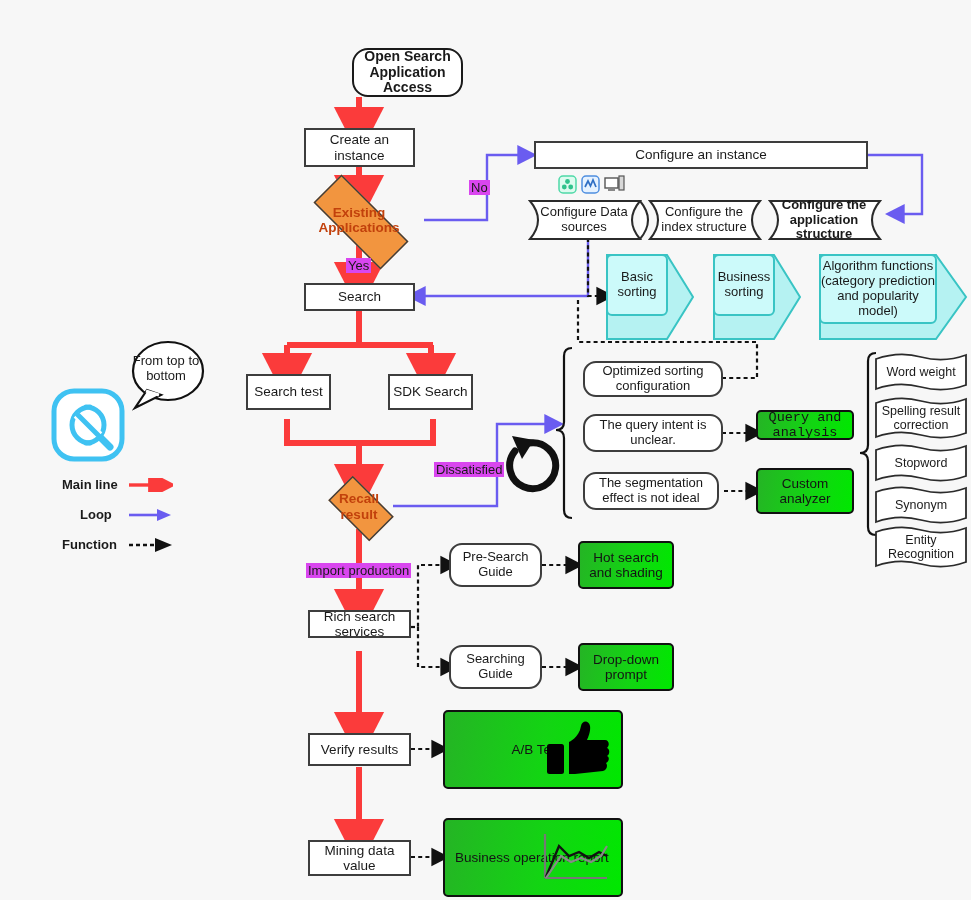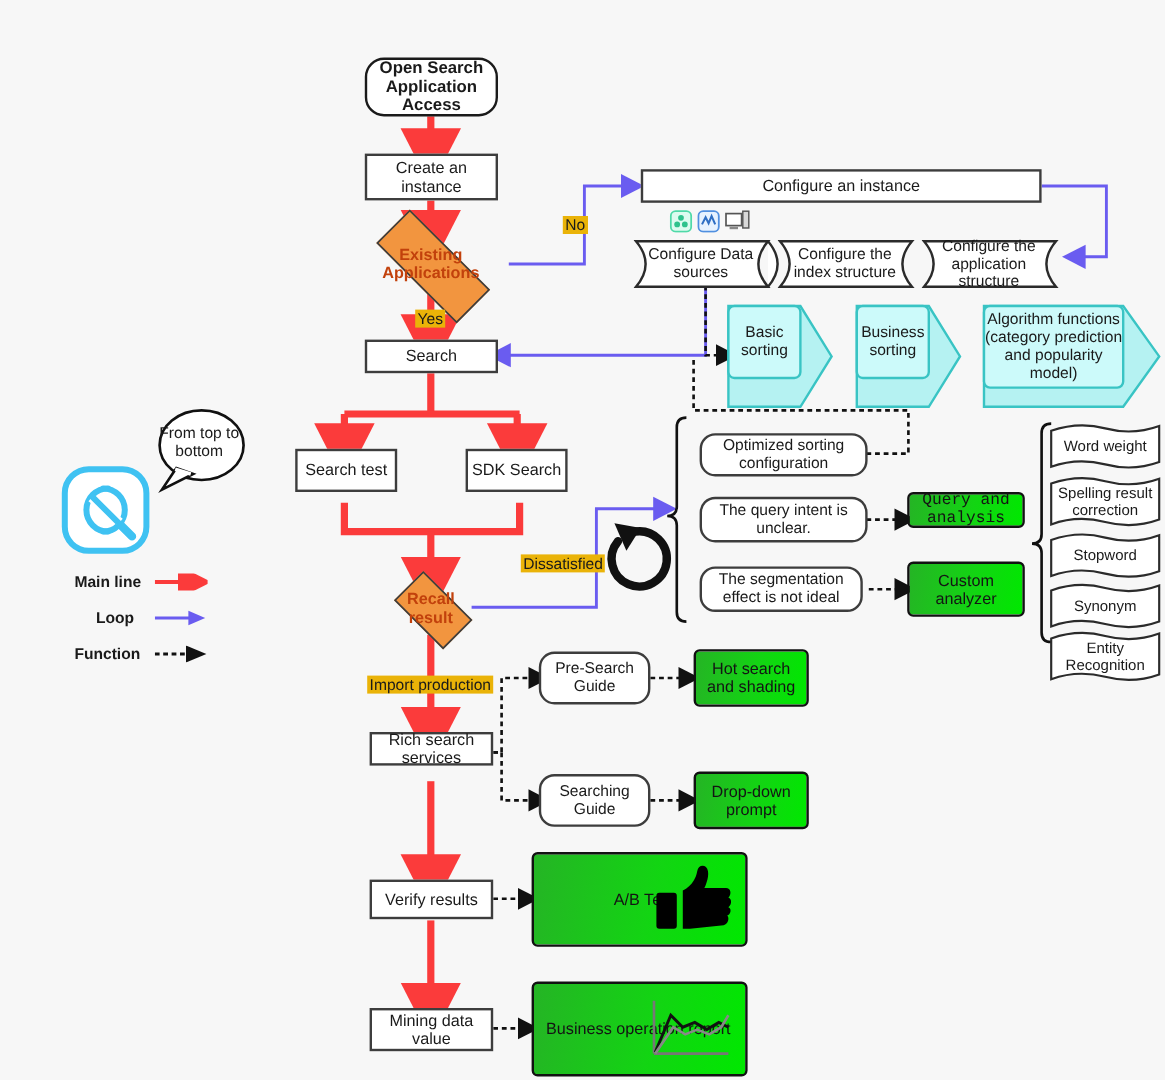--- a/index.html
+++ b/index.html
@@ -15,21 +15,21 @@
 
   .node{position:absolute;box-sizing:border-box;display:flex;align-items:center;
         justify-content:center;text-align:center;line-height:1.12;color:#1a1a1a;}
   .node span{display:block;padding:0 3px;}
 
   
   .rect{background:#ffffff;border:2px solid #3d3d3d;font-size:13.5px;}
 
   
   .term{background:#ffffff;border:2.5px solid #1a1a1a;border-radius:16px;
-        font-size:14px;font-weight:bold;}
+        font-size:14px;font-weight:bold;margin-left:48px;}
   .round{background:#ffffff;border:2px solid #3d3d3d;border-radius:13px;font-size:13px;}
 
   
   .diamond{font-size:13.5px;font-weight:bold;color:#c2410c;}
   .diamond .dshape{position:absolute;left:0;top:0;width:100%;height:100%;
       background:#f2953f;border:2px solid #3d3d3d;
       transform:rotate(45deg) scale(.707);}
   .diamond .dlabel{position:relative;z-index:2;}
 
   
@@ -47,21 +47,21 @@
   .flagwrap{position:absolute;}
   .flagwrap .lbl{position:absolute;left:0;top:0;width:100%;height:100%;
       display:flex;align-items:center;justify-content:center;text-align:center;
       font-size:13px;color:#1a1a1a;line-height:1.15;z-index:3;}
 
   .docwrap{position:absolute;}
   .docwrap .lbl{position:absolute;left:0;top:0;width:100%;height:100%;
       display:flex;align-items:center;justify-content:center;text-align:center;
       font-size:12.5px;color:#1a1a1a;line-height:1.12;z-index:3;}
 
-  .edgelabel{position:absolute;font-size:13px;color:#1a1a1a;background:#eab308;
+  .edgelabel{position:absolute;font-size:13px;color:#1a1a1a;background:#d946ef;
       padding:0 2px;white-space:nowrap;}
 
   .legend-item{position:absolute;font-size:13px;font-weight:bold;color:#1a1a1a;white-space:nowrap;}
 
   .callout{position:absolute;}
   .callout .ctext{position:absolute;left:0;top:0;width:100%;height:100%;
       display:flex;align-items:center;justify-content:center;text-align:center;
       font-size:13px;color:#1a1a1a;line-height:1.15;z-index:3;}
 
   .logo{position:absolute;}
@@ -294,21 +294,21 @@
     </svg>
     <div class="lbl" style="width:112px;">
         <span>Configure the index structure</span>
       </div>
   </div>
 
   <div class="flagwrap" style="left:768px;top:199px;width:137px;height:42px;">
     <svg width="137" height="42" viewBox="0 0 137 42" style="position:absolute;left:0;top:0;">
       <path d="M2,2 L112,2 q-16,19 0,38 L2,40 q16,-19 0,-38 Z" fill="#fff" stroke="#2b2b2b" stroke-width="2"></path>
     </svg>
-    <div class="lbl" style="width:112px;">
+    <div class="lbl" style="width:112px;font-weight:bold;">
         <span>Configure the application structure</span>
       </div>
   </div>
 
   <div class="cyanwrap" style="left:605px;top:253px;width:90px;height:88px;">
     <svg class="tag" width="90" height="88" viewBox="0 0 90 88">
       <path d="M2,2 L62,2 L88,44 L62,86 L2,86 Z" fill="#b5f2f2" stroke="#39c4c4" stroke-width="2"></path>
       <rect x="2" y="2" width="60" height="60" rx="5" fill="#ccfafa" stroke="#39c4c4" stroke-width="2"></rect>
     </svg>
     <div class="lbl" style="left:2px;top:2px;width:60px;height:60px;">

